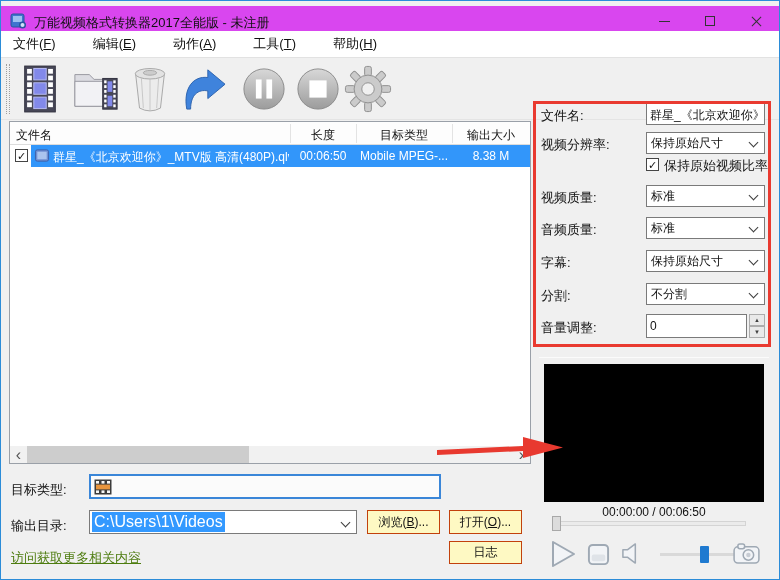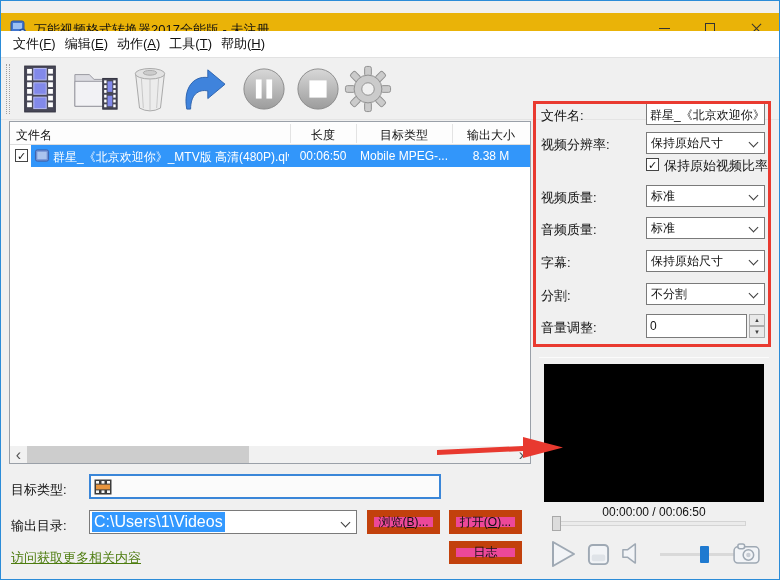--- a/index.html
+++ b/index.html
@@ -1,31 +1,31 @@
 <!DOCTYPE html>
 <html><head>
 <meta charset="utf-8">
 <style>
   *{margin:0;padding:0;box-sizing:border-box;}
   body{font-family:"Liberation Sans",sans-serif;background:#fff;}
   #window{position:relative;width:780px;height:580px;background:#f0f0f0;border:1px solid #2b8cd8;overflow:hidden;}
   
-  #titlebar{position:absolute;left:0;top:12px;width:100%;height:30px;background:#eab308;}
+  #titlebar{position:absolute;left:0;top:5px;width:100%;height:30px;background:#d946ef;}
   #app-icon{position:absolute;left:9px;top:7px;}
   #window-title{position:absolute;left:33px;top:8px;font-size:13px;color:#111;white-space:nowrap;}
   .winbtn{position:absolute;top:0;width:46px;height:30px;display:flex;align-items:center;justify-content:center;}
   #btn-min{right:92px}#btn-max{right:46px}#btn-close{right:0}
   .min-glyph{width:11px;height:1px;background:#333;}
   .max-glyph{width:10px;height:10px;border:1px solid #333;}
   .x-glyph{position:relative;width:12px;height:12px;}
   .x-glyph::before,.x-glyph::after{content:"";position:absolute;left:5.5px;top:0;width:1px;height:13px;background:#333;}
   .x-glyph::before{transform:rotate(45deg);}
   .x-glyph::after{transform:rotate(-45deg);}
   
-  #menubar{position:absolute;left:0;top:30px;width:100%;height:27px;background:#fff;border-bottom:1px solid #e2e2e2;display:flex;align-items:center;padding-left:12px;gap:9px;font-size:13px;color:#111;}
+  #menubar{position:absolute;left:0;top:30px;width:100%;height:27px;background:#fff;border-bottom:1px solid #e2e2e2;display:flex;align-items:center;padding-left:12px;gap:37px;font-size:13px;color:#111;}
   .menu-item{white-space:nowrap;cursor:default;}
   .menu-key{text-decoration:underline;}
   
   #toolbar{position:absolute;left:0;top:57px;width:100%;height:62px;background:#f0f0f0;border-bottom:1px solid #e4e4e4;}
   #gripper{position:absolute;left:5px;top:6px;width:4px;height:50px;border-left:1px dotted #9f9f9f;border-right:1px dotted #9f9f9f;}
   .tool-btn{position:absolute;top:5px;width:50px;height:52px;display:flex;align-items:center;justify-content:center;}
   
   #filelist{position:absolute;left:8px;top:120px;width:522px;height:343px;background:#fff;border:1px solid #9aa0a8;}
   #fl-header{position:absolute;left:0;top:0;width:100%;height:23px;background:#fdfdfd;border-bottom:1px solid #dcdcdc;font-size:12px;color:#111;}
   .hcell{position:absolute;top:5px;}
@@ -68,21 +68,21 @@
   #vol-track{position:absolute;left:659px;top:552px;width:76px;height:3px;background:#d9d9d9;}
   #vol-thumb{position:absolute;left:699px;top:545px;width:9px;height:17px;background:#1f7ad0;border-radius:1px;}
   .transport{position:absolute;display:flex;align-items:center;justify-content:center;}
   
   .blabel{position:absolute;font-size:13px;color:#111;white-space:nowrap;}
   #target-btn{position:absolute;left:88px;top:473px;width:352px;height:25px;background:#fbfbfb;border:2px solid #3a86d8;display:flex;align-items:center;padding-left:3px;font-size:12px;color:#111;white-space:nowrap;overflow:hidden;}
   #target-btn .txt{margin-left:2px;}
   #dir-combo{position:absolute;left:88px;top:509px;width:268px;height:24px;background:#fff;border:1px solid #7a7a7a;display:flex;align-items:center;padding:0 20px 0 2px;font-size:16px;}
   #dir-combo .chev{top:8px;}
   .sel-highlight{background:#3399ff;color:#fff;padding:1px 2px;white-space:nowrap;}
-  .pushbtn{position:absolute;width:73px;height:24px;background:#ec4899;border:7px solid #c2410c;display:flex;align-items:center;justify-content:center;font-size:12px;color:#111;white-space:nowrap;}
+  .pushbtn{position:absolute;width:73px;height:24px;background:#fef9c3;border:1px solid #c2410c;display:flex;align-items:center;justify-content:center;font-size:12px;color:#111;white-space:nowrap;}
   #browse-btn{left:366px;top:509px;}
   #open-btn{left:448px;top:509px;}
   #log-btn{left:448px;top:540px;height:23px;}
   #more-link{position:absolute;left:10px;top:548px;font-size:13px;color:#4d7c0f;text-decoration:underline;white-space:nowrap;cursor:pointer;}
   
   #annot-arrow{position:absolute;left:436px;top:430px;z-index:30;pointer-events:none;}
 </style>
 </head>
 <body>
 

